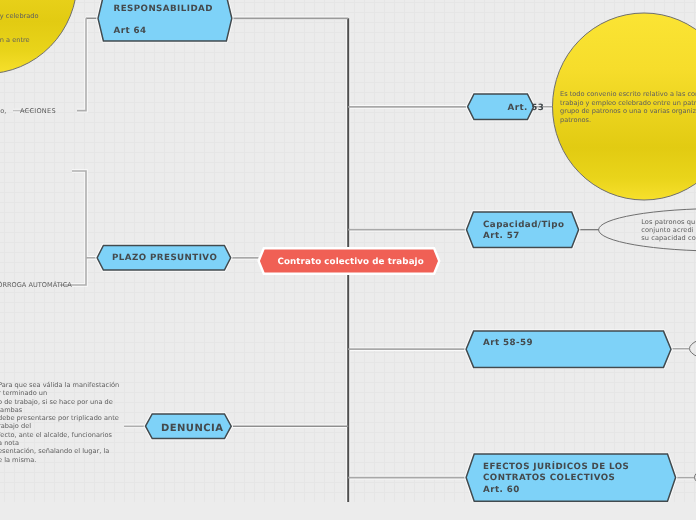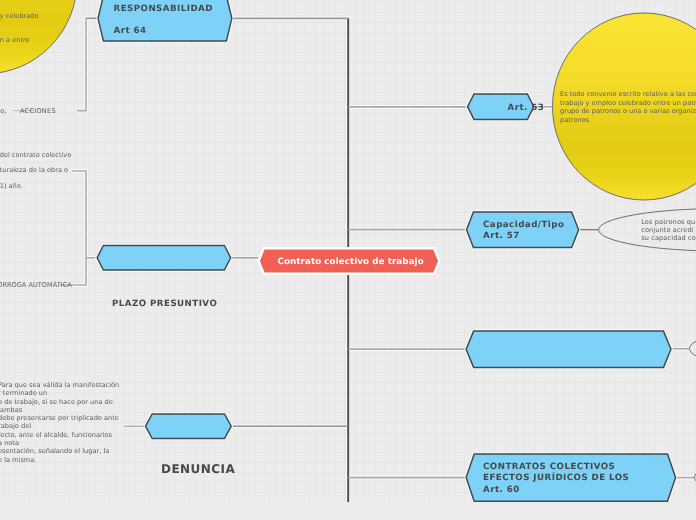--- a/index.html
+++ b/index.html
@@ -97,29 +97,28 @@
       <polygon points="145.5,426.2 152.2,414 224.5,414 231.2,426.2 224.5,438.5 152.2,438.5" fill="#7ed2f8" stroke="#424a4e" stroke-width="1.5"></polygon>
       <polygon points="467.6,106.7 474,93.9 527.4,93.9 533.8,106.7 527.4,119.5 474,119.5" fill="#7ed2f8" stroke="#424a4e" stroke-width="1.5"></polygon>
       <polygon points="466.5,229.7 473.4,211.9 571.7,211.9 578.6,229.7 571.7,247.6 473.4,247.6" fill="#7ed2f8" stroke="#424a4e" stroke-width="1.5"></polygon>
       <polygon points="466.1,349.2 473.6,331.1 663.5,331.1 671,349.2 663.5,367.4 473.6,367.4" fill="#7ed2f8" stroke="#424a4e" stroke-width="1.5"></polygon>
       <polygon points="466.1,477.6 474.2,454.1 667.5,454.1 675.6,477.6 667.5,501.2 474.2,501.2" fill="#7ed2f8" stroke="#424a4e" stroke-width="1.5"></polygon>
       <polygon points="258.6,261 263.8,248.3 434.1,248.3 439.3,261 434.1,273.7 263.8,273.7" fill="#f06055" stroke="#ffffff" stroke-width="2.4"></polygon>
     </g>  
     </svg>
 
   <div class="node-text" style="left:113.5px;top:-2.5px;font-size:8.7px;line-height:22px;"><div>RESPONSABILIDAD</div><div>Art 64</div></div>
-  <div class="node-text" style="left:112px;top:252.5px;font-size:8.7px;margin-top:46px;"><div>PLAZO PRESUNTIVO</div></div>
-  <div class="node-text" style="left:161px;top:422.5px;font-size:12px;margin-top:41px;"><div>DENUNCIA</div></div>
+  <div class="node-text" style="left:112px;top:252.5px;font-size:8.7px;"><div>PLAZO PRESUNTIVO</div></div>
+  <div class="node-text" style="left:161px;top:422.5px;font-size:10px;"><div>DENUNCIA</div></div>
   <div class="node-text" style="left:482.5px;top:102.5px;font-size:8.7px;margin-left:25px;"><div>Art. 53</div></div>
   <div class="node-text" style="left:483px;top:219.5px;font-size:8.7px;"><div>Capacidad/Tipo</div><div>Art. 57</div></div>
-  <div class="node-text" style="left:483px;top:336.5px;font-size:8.7px;line-height:12.9px;"></div>
-  <div class="node-text" style="left:483px;top:461.5px;font-size:8.7px;"><div>CONTRATOS COLECTIVOS</div><div>EFECTOS JURÍDICOS DE LOS</div><div>Art. 60</div></div>
+  <div class="node-text" style="left:483px;top:336.5px;font-size:8.7px;line-height:12.9px;"><div>Art 58-59</div></div>
+  <div class="node-text" style="left:483px;top:461.5px;font-size:8.7px;"><div>EFECTOS JURÍDICOS DE LOS</div><div>CONTRATOS COLECTIVOS</div><div>Art. 60</div></div>
   <div class="node-text" style="left:277.5px;top:254.5px;font-size:8.7px;color:#ffffff;line-height:14px;letter-spacing:0.1px;">Contrato colectivo de trabajo</div>
 
   <div class="note" style="left:-0.2px;top:4px;line-height:24.2px;"><div>y celebrado</div><div>n a entre</div></div>
   <div class="note" style="left:-3.5px;top:106.8px;"><div>co,</div></div>
   <div class="note" style="left:20px;top:106.8px;color:#5a5a5a;letter-spacing:0.22px;">ACCIONES</div>
-  <div class="note" style="left:-0.3px;top:147.6px;line-height:15.8px;"><div>del contrato colectivo</div><div>turaleza de la obra o</div><div>1) año.</div></div>
   <div class="note" style="left:-2.8px;top:280.5px;"><div>ÓRROGA AUTOMÁTICA</div></div>
   <div class="note" style="left:-2px;top:381px;"><div>Para que sea válida la manifestación</div><div>r terminado un</div><div>o de trabajo, si se hace por una de</div><div> ambas</div><div>debe presentarse por triplicado ante</div><div>rabajo del</div><div>fecto, ante el alcalde, funcionarios</div><div>a nota</div><div>esentación, señalando el lugar, la</div><div>e la misma.</div></div>
   <div class="note" style="left:560px;top:90px;line-height:8.6px;"><div>Es todo convenio escrito relativo a las con</div><div>trabajo y empleo celebrado entre un patro</div><div>grupo de patronos o una o varias organiza</div><div>patronos.</div></div>
   <div class="note" style="left:641.2px;top:217.8px;line-height:8.05px;letter-spacing:0.1px;"><div>Los patronos qu</div><div>conjunto acredi</div><div>su capacidad co</div></div>
 </div>
 
 </body></html>

